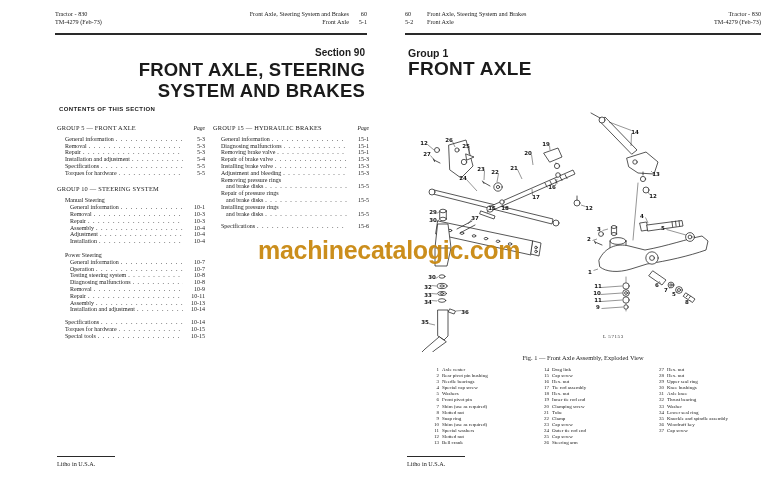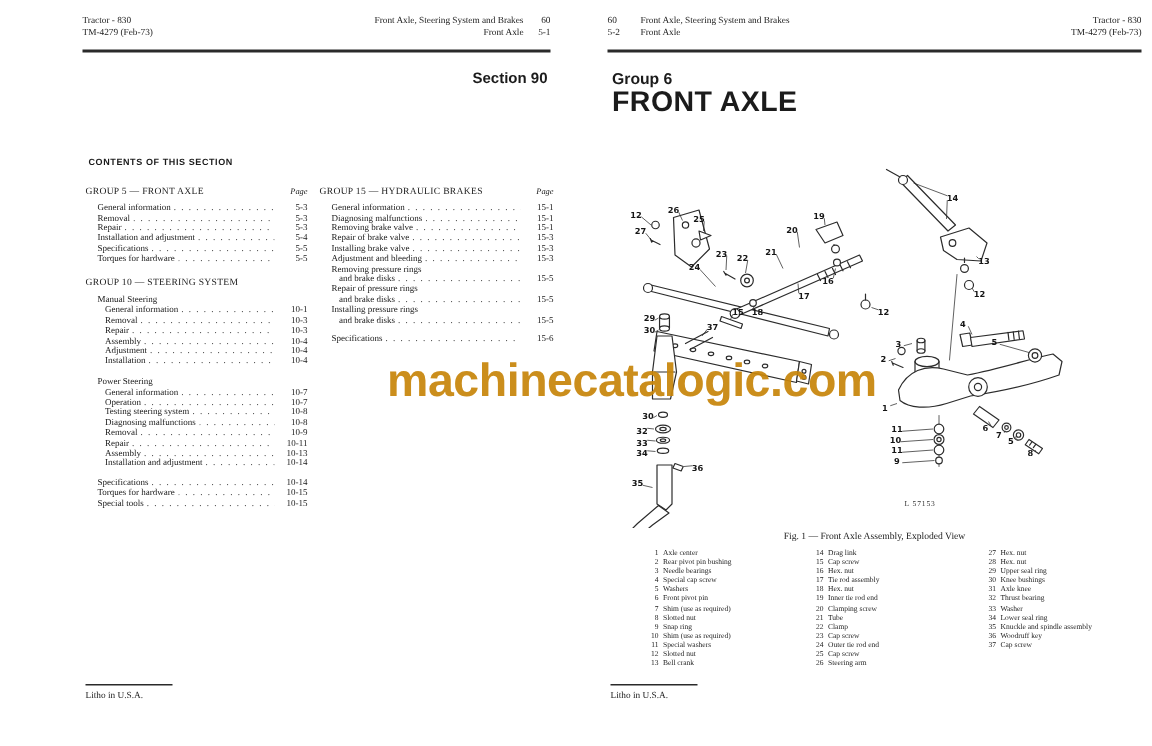--- a/index.html
+++ b/index.html
@@ -68,21 +68,21 @@
   .part{display:flex;}
   .pn{width:9px;text-align:right;margin-right:3px;flex:none;}
   .pt{flex:1;}
 
   
   .pg-footer{position:absolute;top:446px;left:2px;font-size:6.2px;}
   .pg-footer .ftr-rule{display:block;width:58px;border-top:1px solid #2a2a2a;margin-bottom:3px;}
 
   
   .watermark{position:absolute;top:236px;left:258px;z-index:50;
-             font-family:"Liberation Sans",sans-serif;font-weight:700;font-size:31px;
+             font-family:"Liberation Sans",sans-serif;font-weight:700;font-size:25px;
              letter-spacing:-.3px;opacity:.93;white-space:nowrap;}
 </style>
 </head>
 <body>
 
 <div class="canvas">
 
   <div class="page page-left">
     <div class="pg-header">
       <div class="hdr-col">
@@ -96,20 +96,24 @@
         </div>
         <div class="hr-row">
           <span>Front Axle</span>
           <span class="hr-num">5-1</span>
         </div>
       </div>
     </div>
     <div class="rule"></div>
 
     <div class="section-label">Section 90</div>
+    <div class="section-title">
+      <div>FRONT AXLE, STEERING</div>
+      <div>SYSTEM AND BRAKES</div>
+    </div>
 
     <div class="contents-heading">CONTENTS OF THIS SECTION</div>
 
     <div class="toc-cols">
       <div class="toc-col1">
           <div class="toc-group">
             <span class="toc-gt">GROUP 5 — FRONT AXLE</span>
             <span class="toc-pagelbl">Page</span>
           </div>
           <div style="height: 4px;"></div>
@@ -325,21 +329,21 @@
           <span>Front Axle</span>
         </div>
       </div>
       <div class="hdr-col" style="text-align:right">
         <div>Tractor - 830</div>
         <div>TM-4279 (Feb-73)</div>
       </div>
     </div>
     <div class="rule"></div>
 
-    <div class="group-label">Group 6</div>
+    <div class="group-label">Group 1</div>
     <div class="page-title">FRONT AXLE</div>
 
     <div class="diagram">
       <svg viewBox="0 0 356 262">
         <g stroke="#2c2c2c" stroke-width="0.8" fill="none" stroke-linejoin="round" stroke-linecap="round">
 
           <path d="M29 100 L148 129 L147 134 L28 104 Z" fill="#fff"></path>
           <circle cx="27" cy="102" r="3" fill="#fff"></circle>
           <circle cx="151" cy="133" r="3" fill="#fff"></circle>
 

